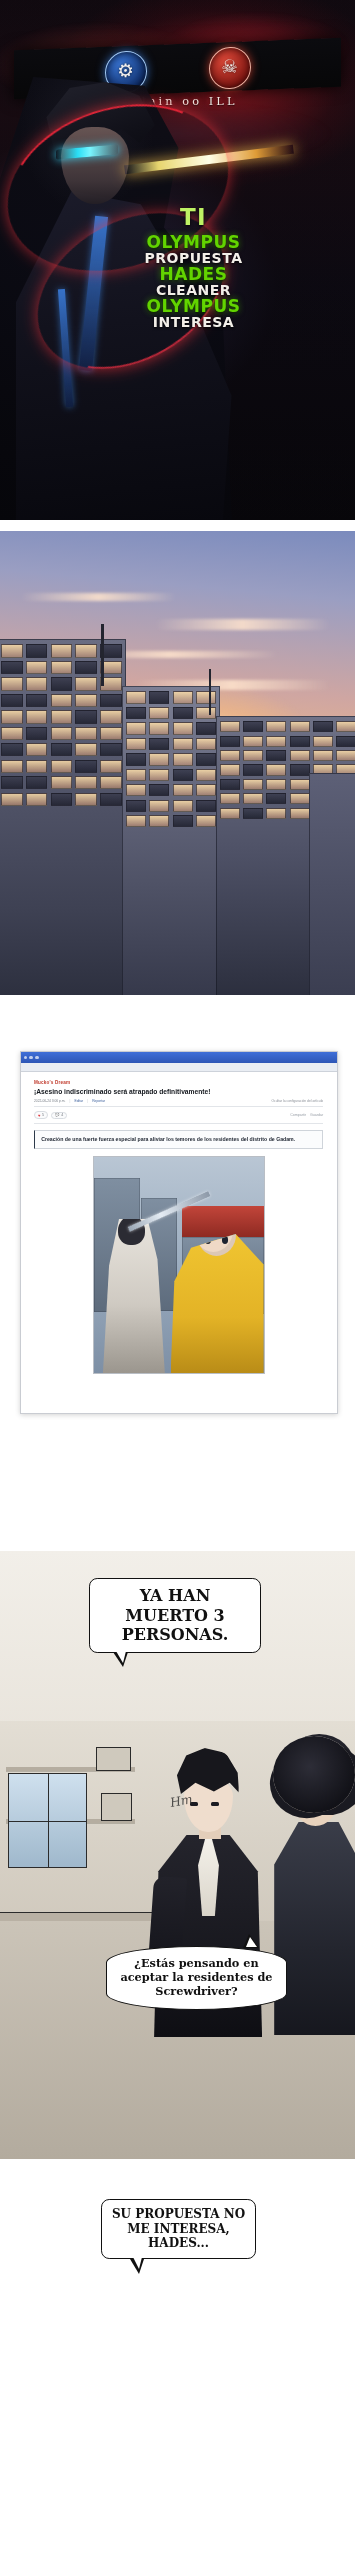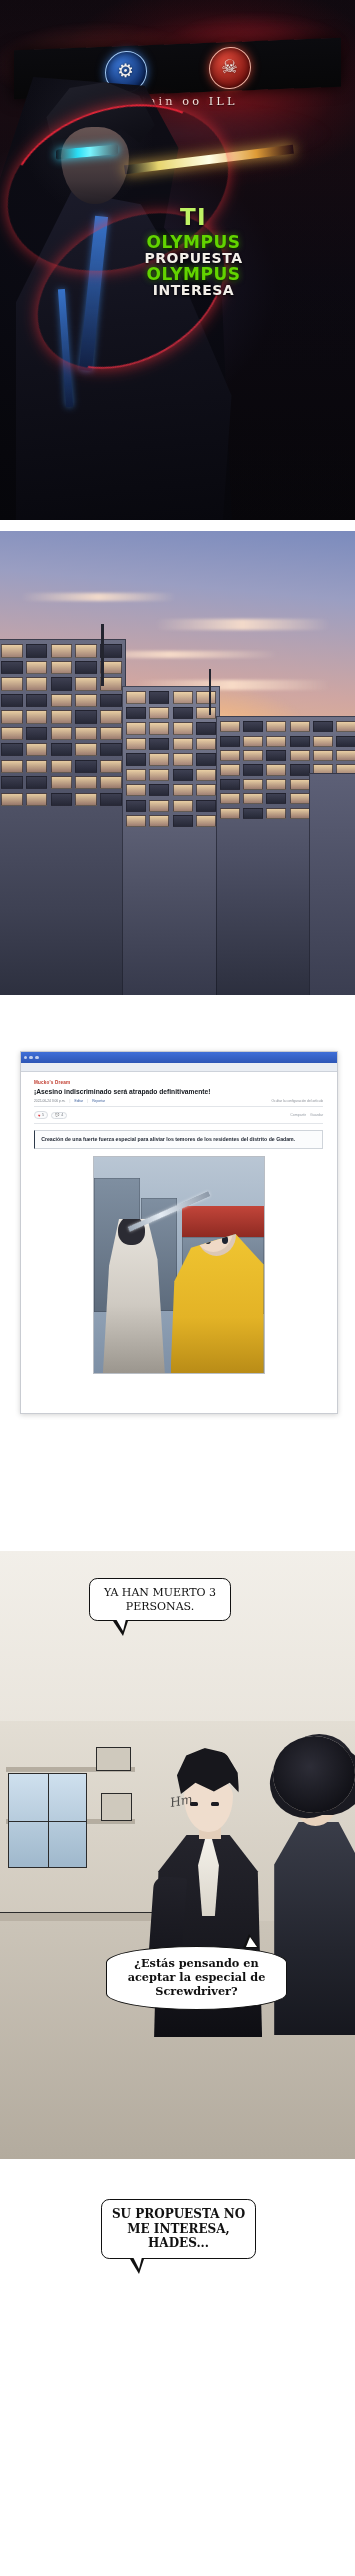--- a/index.html
+++ b/index.html
@@ -655,23 +655,23 @@
     padding: 7.2px 9.3px;
     box-sizing: border-box;
   }
   .bubble .tail {
     position: absolute;
     width: 0; height: 0;
   }
   .bubble-1 {
     left: 89px;
     top: 27px;
-    width: 142px;
-    font-size: 11px;
-    font-weight: normal;
+    width: 172px;
+    font-size: 16px;
+    font-weight: bold;
   }
   .bubble-1 .tail {
     left: 23px; bottom: -15.5px;
     border-left: 10.3px solid transparent;
     border-right: 5.2px solid transparent;
     border-top: 15.5px solid #111111;
   }
   .bubble-1 .tail::after {
     content: "";
     position: absolute;
@@ -770,20 +770,24 @@
     <div class="red-arc two"></div>
 
     <div class="credits">
       <div class="team">TI</div>
 
       <div class="credit-row">
         <div class="credit-name">OLYMPUS</div>
         <div class="credit-role">PROPUESTA</div>
       </div>
 
+      <div class="credit-row">
+        <div class="credit-name">HADES</div>
+        <div class="credit-role">CLEANER</div>
+      </div>
 
       <div class="credit-row">
         <div class="credit-name">OLYMPUS</div>
         <div class="credit-role">INTERESA</div>
       </div>
     </div>
   </section>
 
   <section class="panel-city">
     <div class="sky"></div>
@@ -1042,21 +1046,21 @@
     </div>
 
     <div class="sfx">Hm</div>
 
     <div class="bubble bubble-1">
       <span>YA HAN MUERTO 3 PERSONAS.</span>
       <span class="tail"></span>
     </div>
 
     <div class="bubble bubble-2">
-      <span>¿Estás pensando en aceptar la especial de Screwdriver?</span>
+      <span>¿Estás pensando en aceptar la residentes de Screwdriver?</span>
       <span class="tail"></span>
     </div>
   </section>
 
   <section class="panel-final">
     <div class="bubble bubble-3">
       <span>SU PROPUESTA NO ME INTERESA, HADES...</span>
       <span class="tail"></span>
     </div>
   </section>

